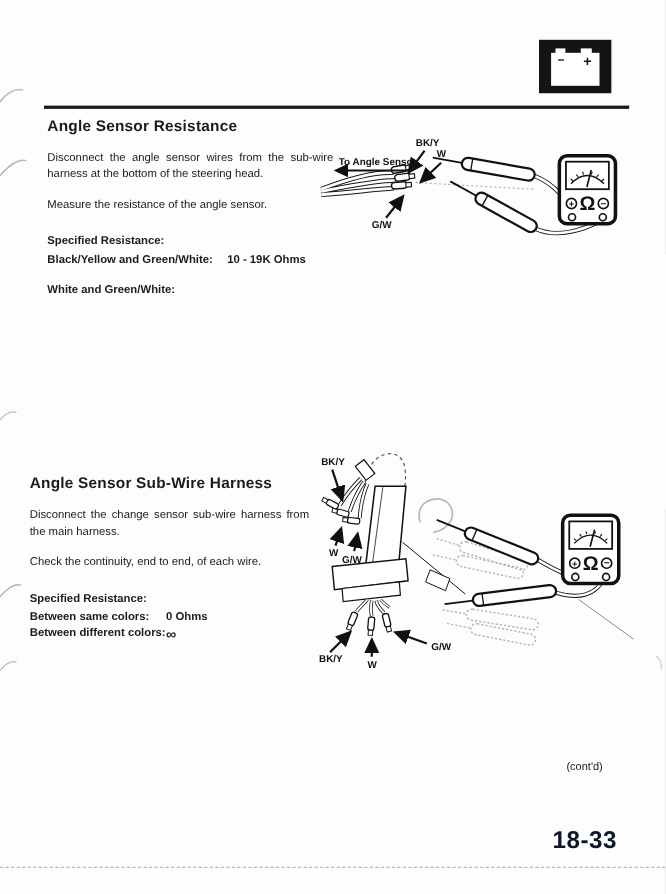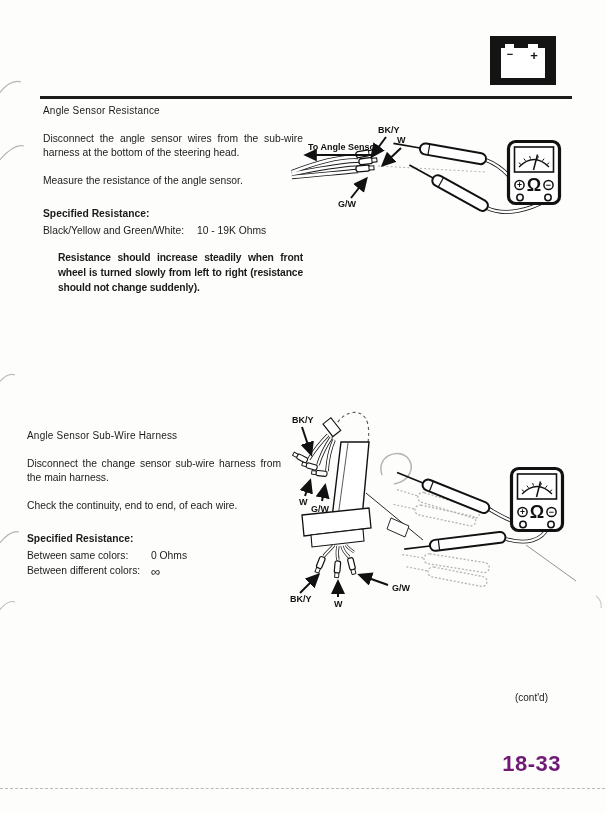--- a/index.html
+++ b/index.html
@@ -9,36 +9,36 @@
     background:#fdfdfc;overflow:hidden;
     font-family:"Liberation Sans","DejaVu Sans",sans-serif;
     color:#1b1b1b;
   }
   .rule-top{position:absolute;left:40px;top:96px;width:532px;height:3px;background:#1c1c1c;}
   .battery-box{position:absolute;left:490px;top:36px;width:66px;height:49px;}
 
   .sec{position:absolute;font-size:10.3px;line-height:1.45;}
   .sec1{left:43px;top:104px;width:260px;}
   .sec2{left:27px;top:429px;width:254px;}
-  .heading{font-weight:normal;font-size:10px;letter-spacing:.2px;margin:0 0 13px 0;}
+  .heading{font-weight:bold;font-size:14px;letter-spacing:.2px;margin:0 0 13px 0;}
   .para{margin:0 0 13px 0;text-align:justify;}
   .spec-h{font-weight:bold;margin:18px 0 2px 0;}
-  .spec-line{font-weight:normal;display:flex;gap:13px;margin:0 0 12px 0;align-items:center;}
+  .spec-line{font-weight:bold;display:flex;gap:13px;margin:0 0 12px 0;align-items:center;}
   .sub-h{font-weight:bold;margin:0;}
   .sub-body{font-weight:bold;padding-left:15px;text-align:justify;letter-spacing:-.15px;}
-  .spec-row{display:flex;font-weight:normal;line-height:1.4;}
+  .spec-row{display:flex;font-weight:bold;line-height:1.4;}
   .spec-row .lbl{width:124px;flex:none;}
   .inf{font-size:13px;line-height:1;position:relative;top:1px;}
 
   .diag{position:absolute;}
   .diag text{font-family:"Liberation Sans","DejaVu Sans",sans-serif;}
   .lblt{font-size:9px;font-weight:bold;fill:#111;}
 
   .contd{position:absolute;top:692px;right:57px;font-size:10px;color:#222;}
-  .pageno{position:absolute;top:751px;right:44px;font-size:22px;font-weight:bold;letter-spacing:.5px;color:#701a75;}
+  .pageno{position:absolute;top:751px;right:44px;font-size:22px;font-weight:bold;letter-spacing:.5px;color:#0f172a;}
   .bottom-line{position:absolute;left:0;top:788px;width:605px;border-top:1px dashed #b9b9b9;}
   .artifacts{position:absolute;left:0;top:0;pointer-events:none;}
 </style>
 </head>
 <body>
 
 <div class="page">
 
   <svg class="battery-box" viewBox="0 0 66 49">
     <rect x="0" y="0" width="66" height="49" fill="#141414"></rect>
@@ -53,21 +53,21 @@
 
   <div class="sec sec1">
     <p class="heading">Angle Sensor Resistance</p>
     <p class="para">Disconnect the angle sensor wires from the sub-wire harness at the bottom of the steering head.</p>
     <p class="para">Measure the resistance of the angle sensor.</p>
     <p class="spec-h">Specified Resistance:</p>
     <div class="spec-line">
       <span>Black/Yellow and Green/White:</span>
       <span>10 - 19K Ohms</span>
     </div>
-    <p class="sub-body">Resistance should increase steadily when front wheel is turned slowly from left to right (resistance should not change suddenly).</p>
+    <p class="sub-h">White and Green/White:</p>
   </div>
 
   <svg class="diag" style="left:290px;top:112px" width="310" height="130" viewBox="0 0 310 130">
     <defs>
       <marker id="ah1" markerWidth="8" markerHeight="8" refX="6" refY="3.5" orient="auto">
         <path d="M0,0 L7.5,3.5 L0,7 Z" fill="#111"></path>
       </marker>
     </defs>
 
     <line x1="88" y1="54" x2="195" y2="60" stroke="#a9a9a9" stroke-width="0.9" stroke-dasharray="2,2.2"></line>

